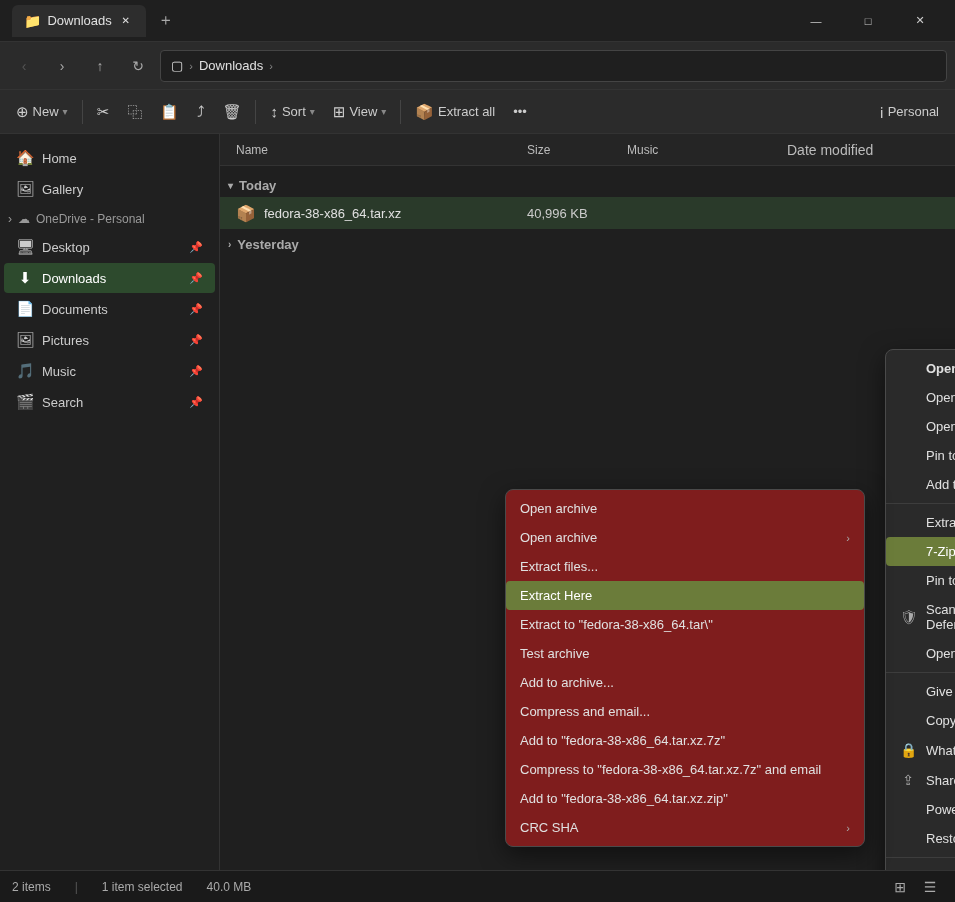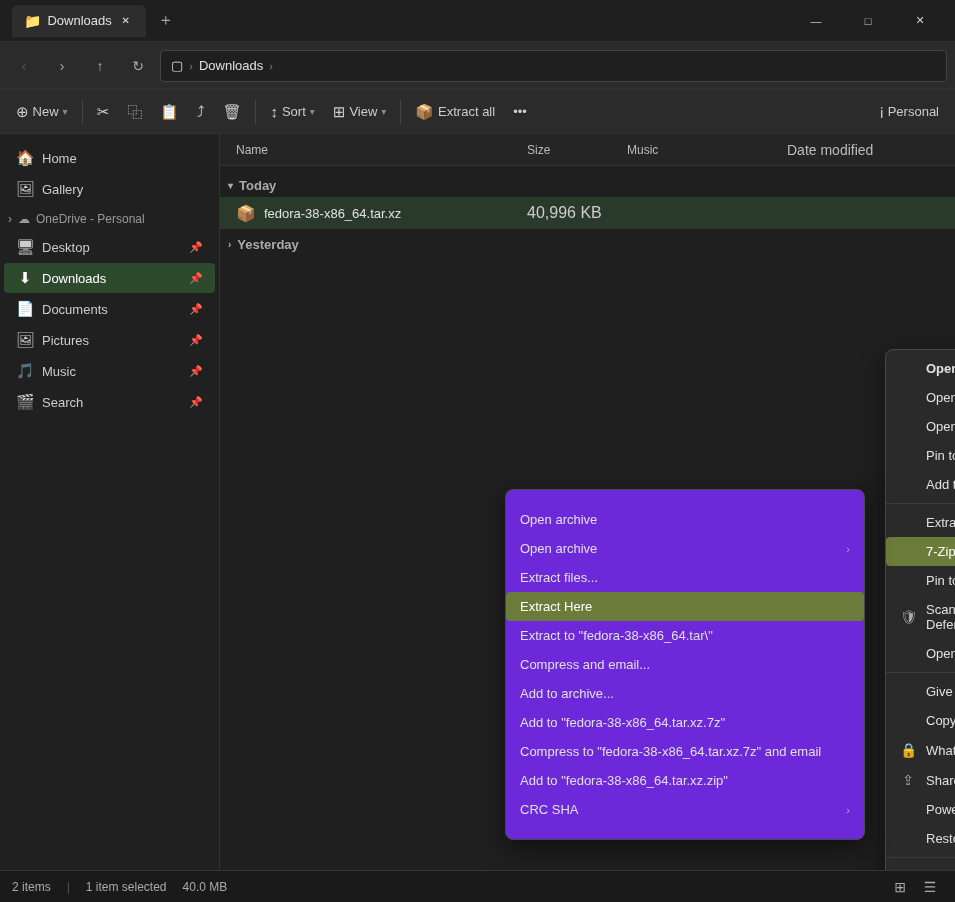--- a/index.html
+++ b/index.html
@@ -221,37 +221,37 @@
     }
     .file-name {
       flex: 1;
       display: flex;
       align-items: center;
       gap: 8px;
       padding: 0 8px;
       font-size: 13px;
     }
     .file-icon { font-size: 16px; }
-    .file-size { width: 100px; font-size: 16px; color: #ccc; }
+    .file-size { width: 100px; font-size: 13px; color: #ccc; }
     .file-type { width: 160px; font-size: 13px; color: #ccc; }
     .file-date { width: 160px; font-size: 13px; color: #ccc; }
 
     
     .status-bar {
       position: absolute;
       bottom: 0;
       left: 0;
       right: 0;
       height: 32px;
       background: #1a1a1a;
       border-top: 1px solid #333;
       display: flex;
       align-items: center;
       padding: 0 12px;
-      gap: 16px;
+      gap: 24px;
       font-size: 12px;
       color: #aaa;
     }
     .status-sep { color: #555; }
     .status-right { margin-left: auto; display: flex; gap: 4px; }
     .view-btn {
       width: 26px; height: 26px;
       display: flex; align-items: center; justify-content: center;
       border-radius: 3px;
       cursor: pointer;
@@ -281,24 +281,24 @@
     .menu-separator {
       height: 1px;
       background: #3d3d3d;
       margin: 4px 0;
     }
     .menu-bold { font-weight: 600; }
 
     
     .submenu-7zip {
       position: absolute;
-      background: #6d28d9;
+      background: #7f1d1d;
       border: 1px solid #4a4a4a;
       border-radius: 8px;
-      padding: 15px 0;
+      padding: 4px 0;
       min-width: 360px;
       box-shadow: 0 8px 24px rgba(0,0,0,0.5);
       z-index: 200;
     }
 
     
     .win-context-menu {
       position: absolute;
       background: #2a2a2a;
       border: 1px solid #4a4a4a;
@@ -558,24 +558,27 @@
         <div class="menu-item">
           <span>Extract files...</span>
         </div>
         <div class="menu-item highlighted">
           <span>Extract Here</span>
         </div>
         <div class="menu-item">
           <span>Extract to "fedora-38-x86_64.tar\"</span>
         </div>
         <div class="menu-item">
+          <span>Test archive</span>
+        </div>
+        <div class="menu-item">
+          <span>Add to archive...</span>
+        </div>
+        <div class="menu-item">
           <span>Compress and email...</span>
-        </div>
-        <div class="menu-item">
-          <span>Add to archive...</span>
         </div>
         <div class="menu-item">
           <span>Add to "fedora-38-x86_64.tar.xz.7z"</span>
         </div>
         <div class="menu-item">
           <span>Compress to "fedora-38-x86_64.tar.xz.7z" and email</span>
         </div>
         <div class="menu-item">
           <span>Add to "fedora-38-x86_64.tar.xz.zip"</span>
         </div>

